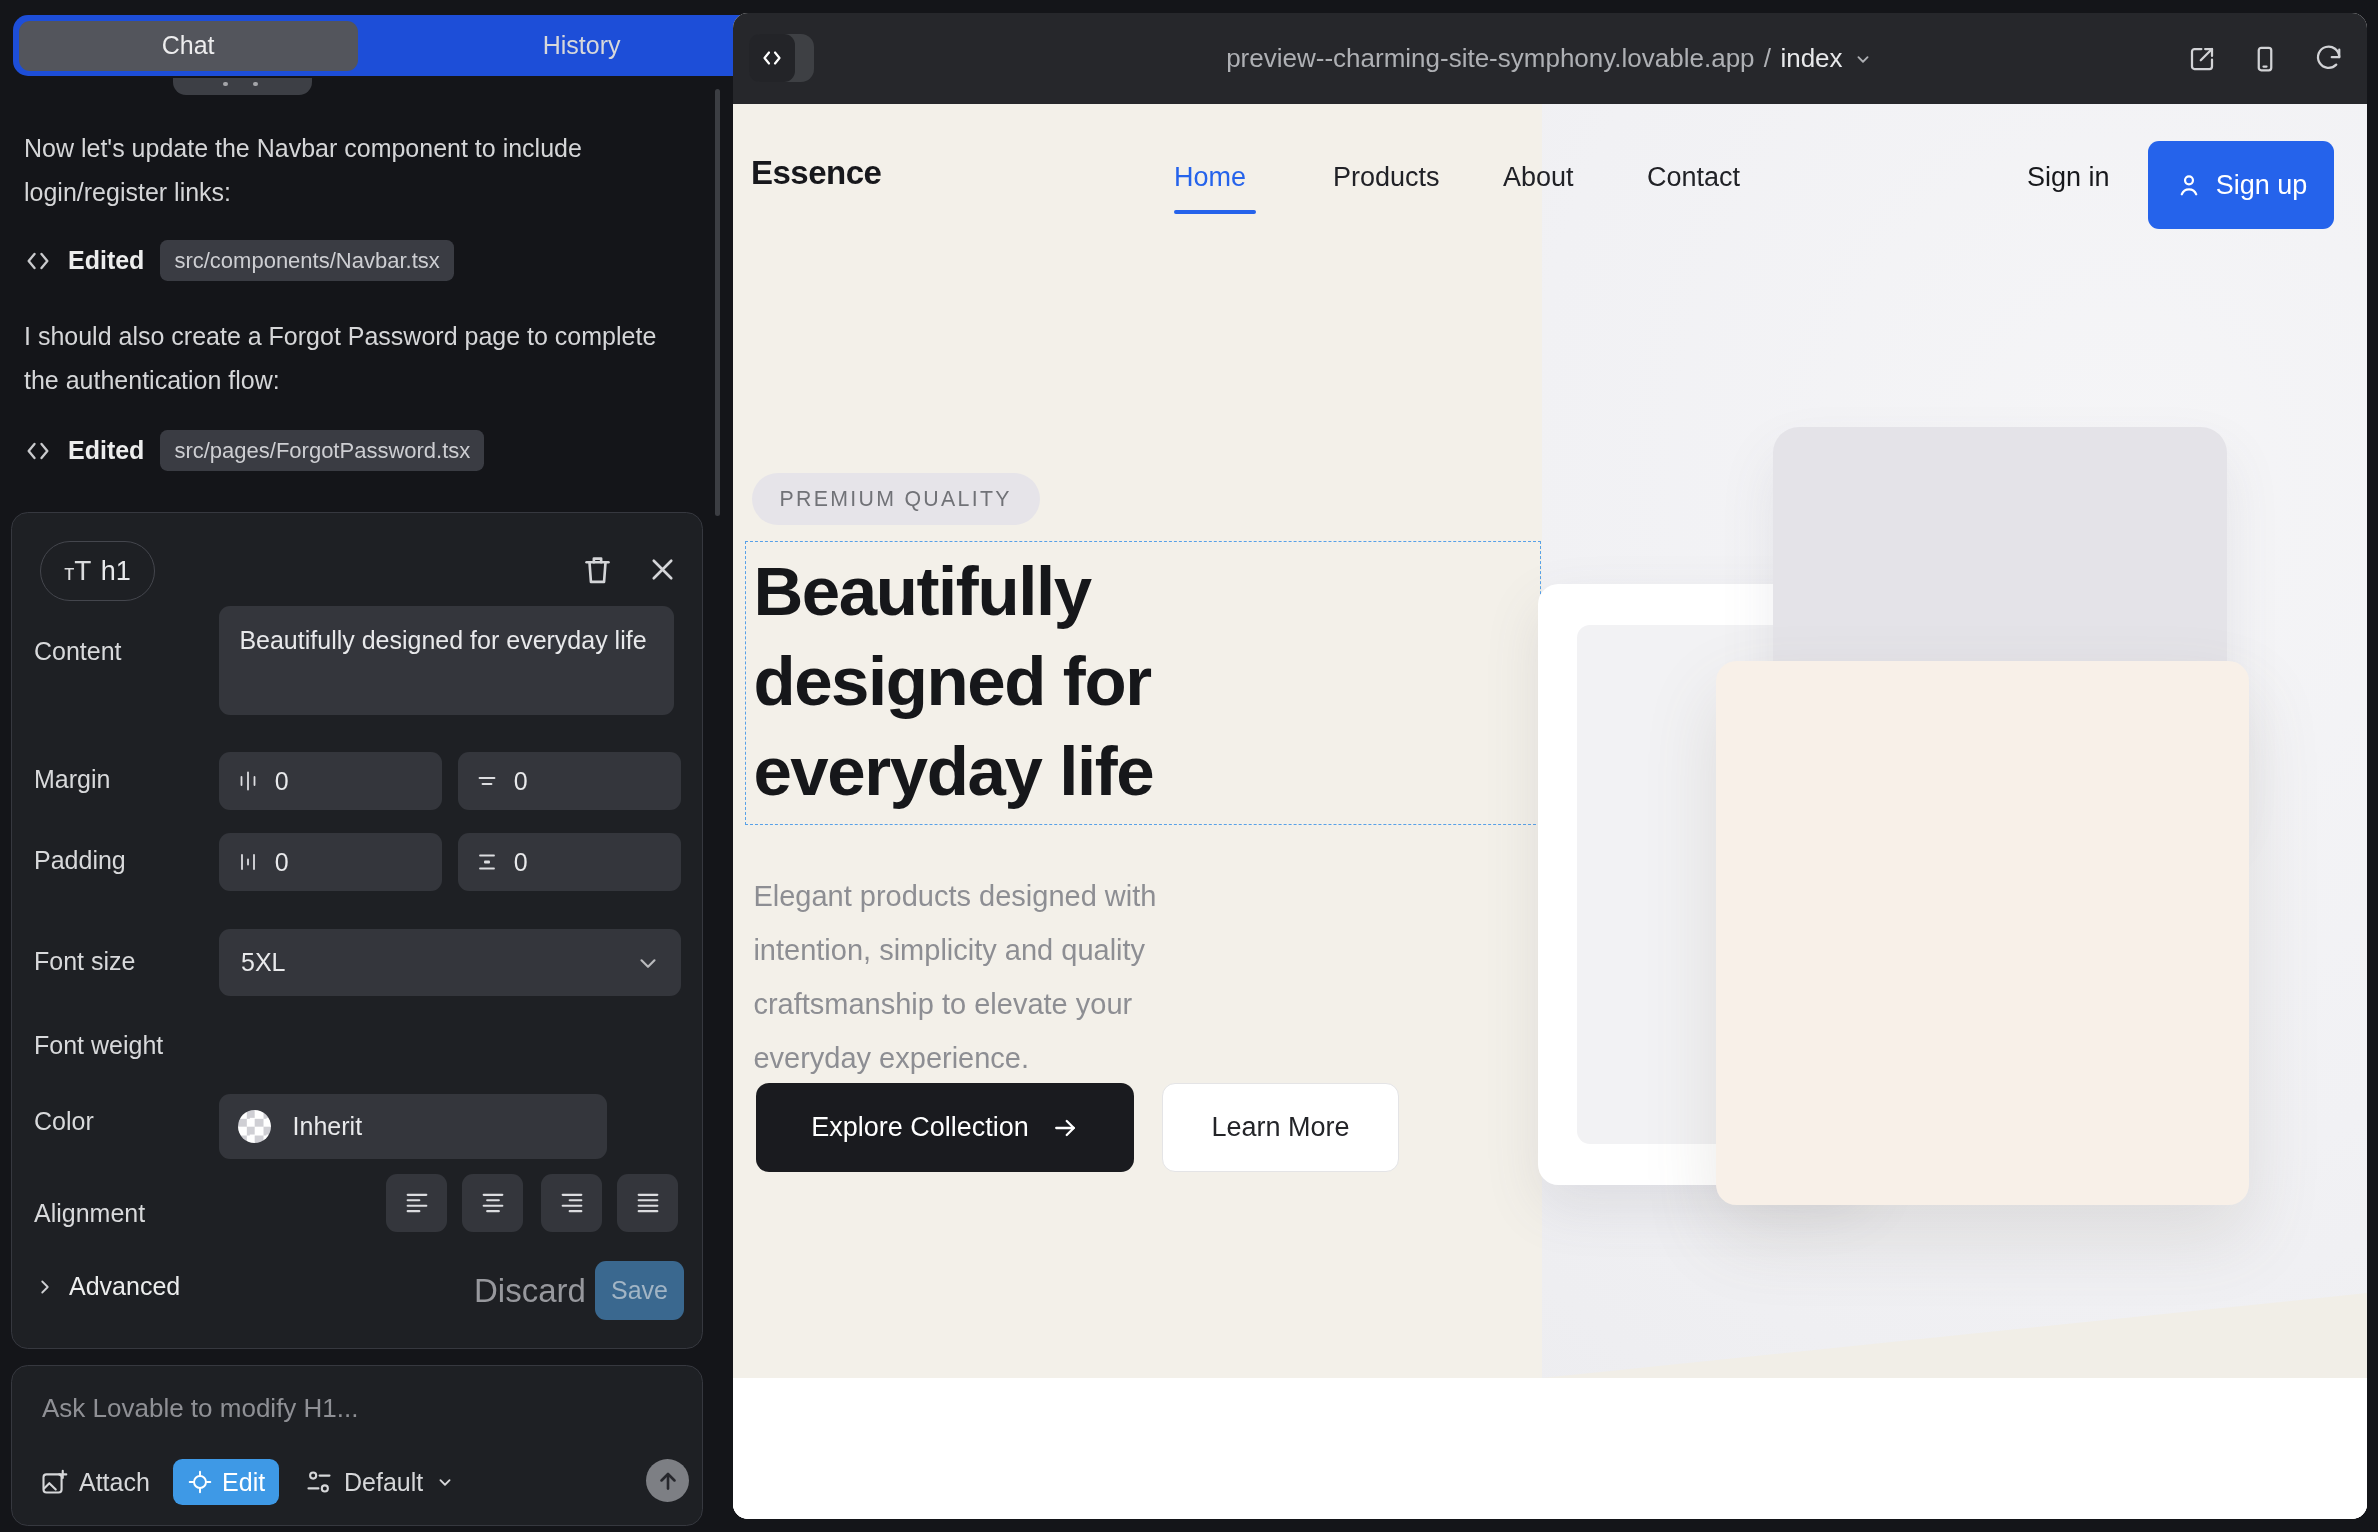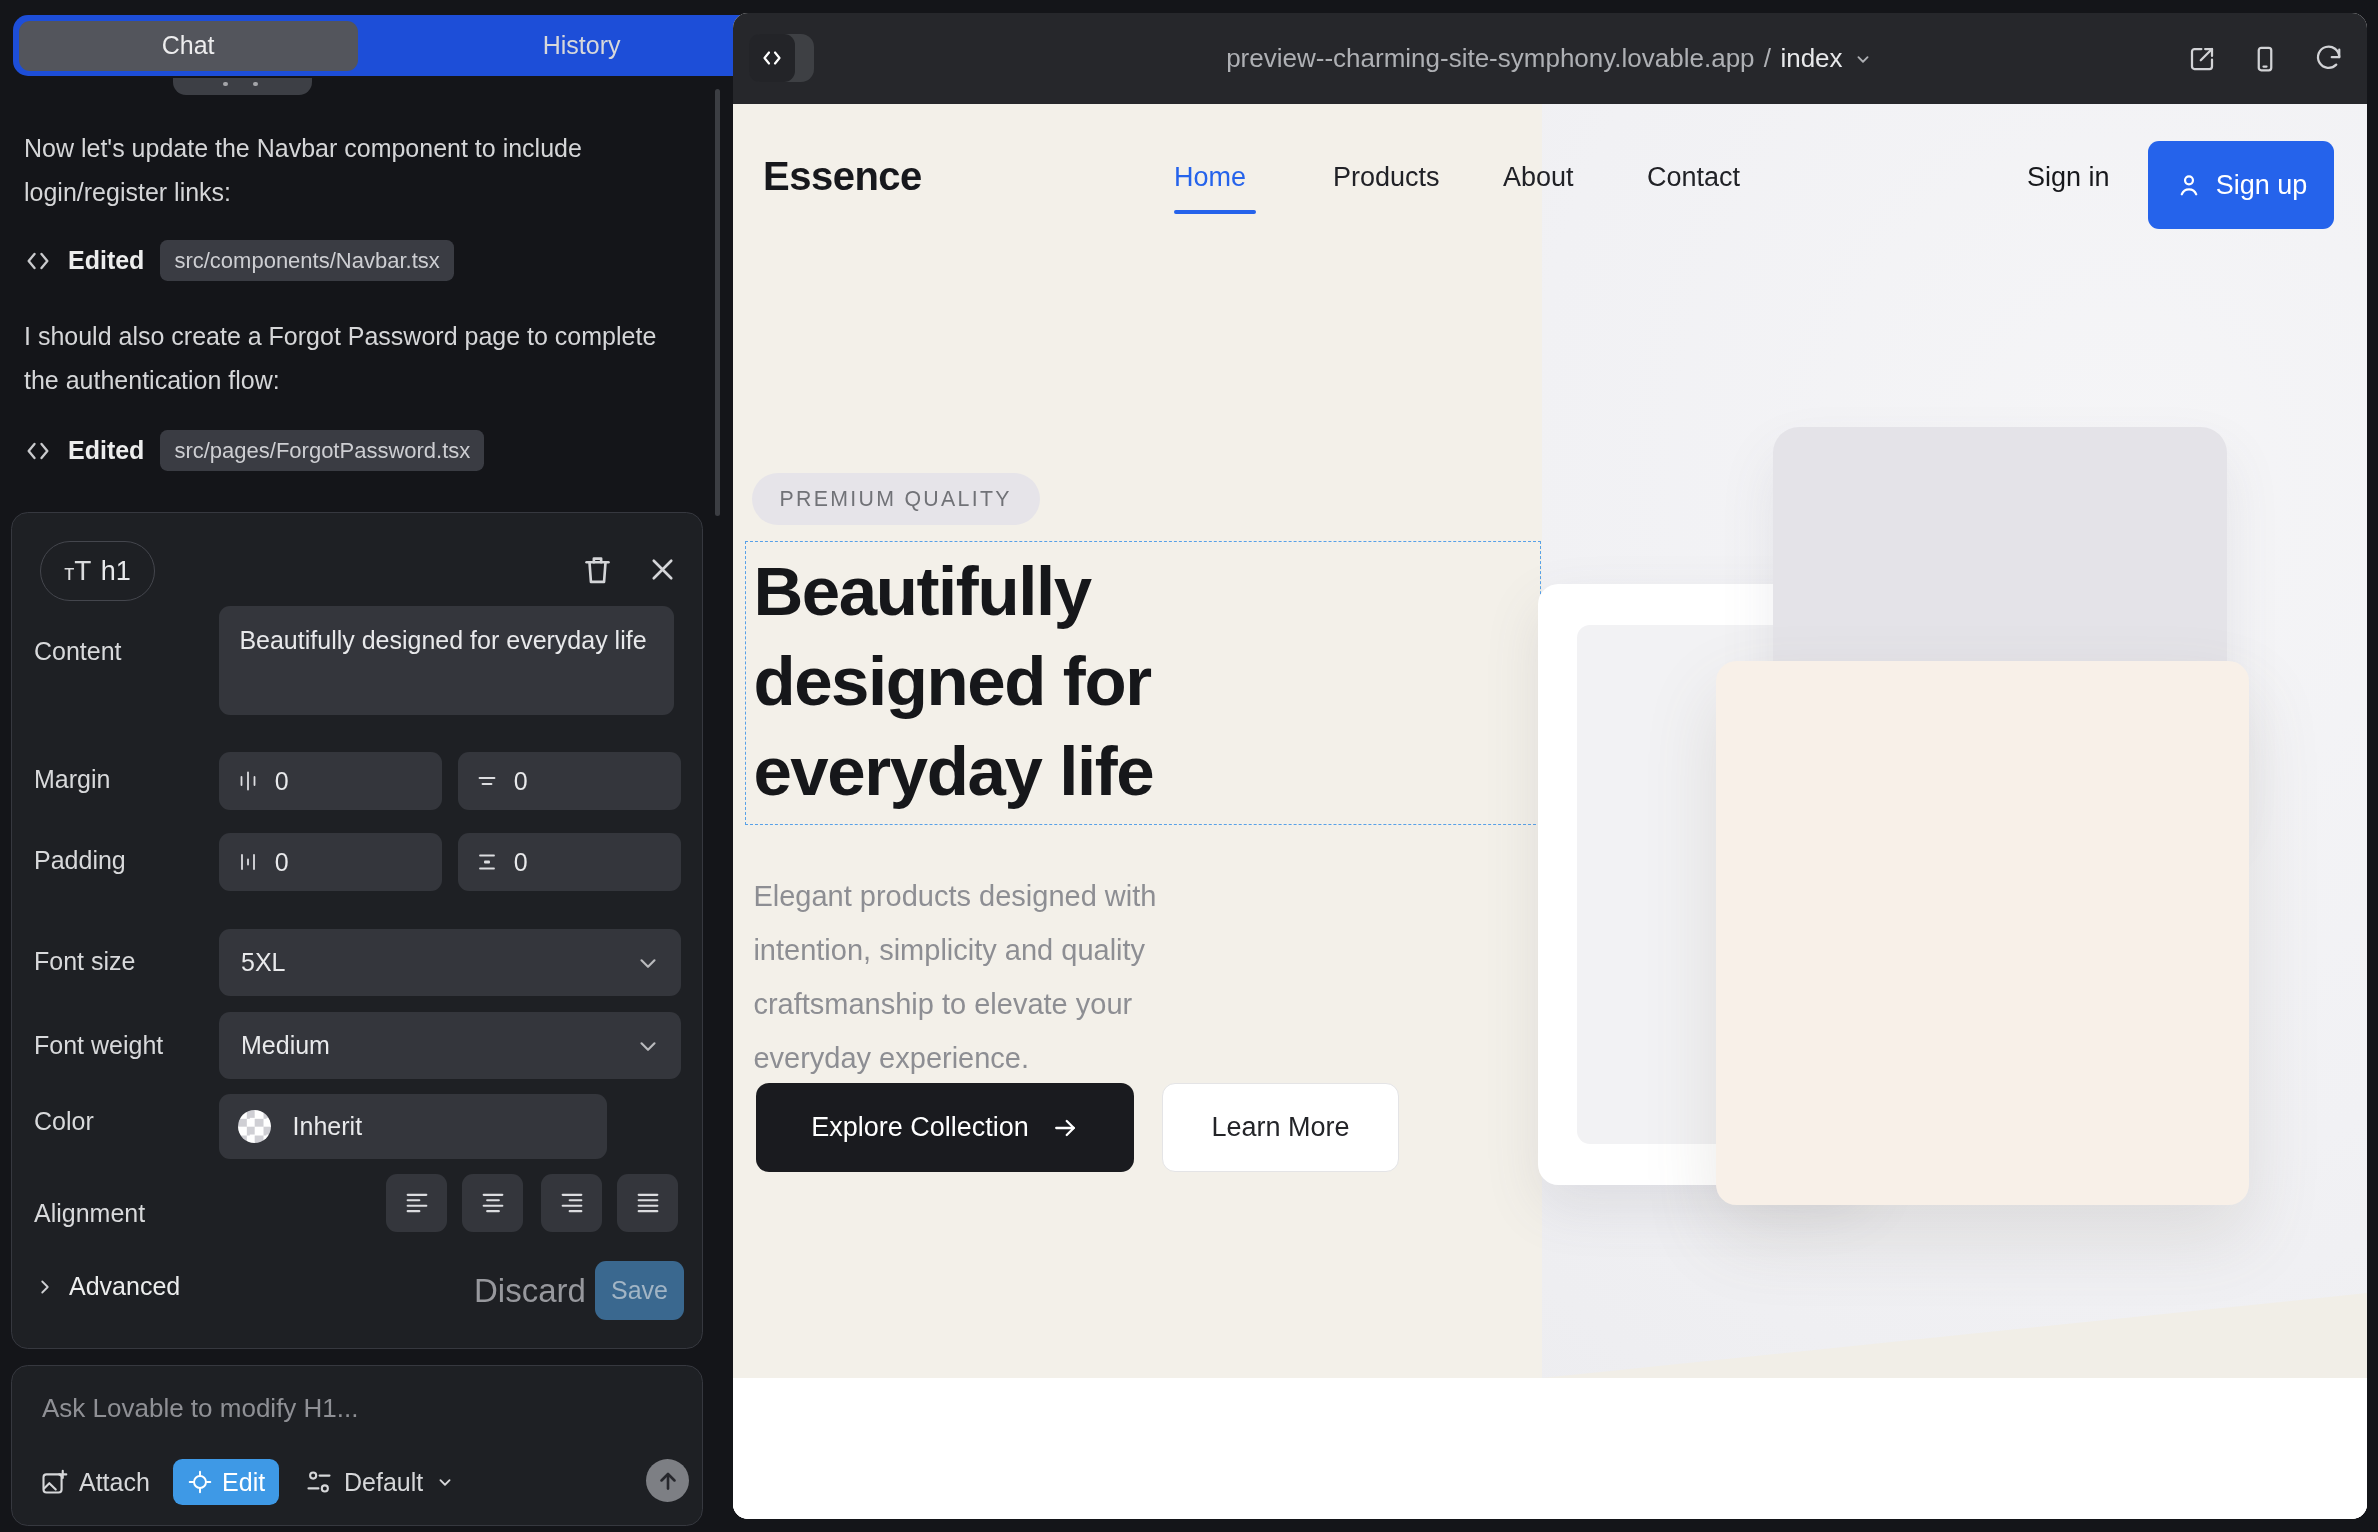--- a/index.html
+++ b/index.html
@@ -79,21 +79,21 @@
   #top-icons{right:24px;top:0;height:91px;display:flex;align-items:center;gap:33px;color:#d2d3d6;}
 
   
   #content{left:0;top:91px;width:1634px;height:1415px;background:#ffffff;}
   #hero{left:0;top:0;width:1634px;height:1274px;overflow:hidden;background:#f3f0e9;}
   #hero-right{left:809px;top:0;width:826px;height:1274px;
               background:radial-gradient(120% 90% at 70% 30%,#f5f5f7 0%,#f1f1f4 60%,#ededf0 100%);}
   #wedge{left:809px;bottom:0;width:826px;height:85px;background:#f1eee7;
          clip-path:polygon(0 100%,100% 0,100% 100%);}
   #white-strip{left:0;top:1274px;width:1634px;height:141px;background:#ffffff;}
-  #brand{left:30px;top:50px;font-size:40px;font-weight:700;color:#17181c;letter-spacing:-0.5px;}
+  #brand{left:18px;top:50px;font-size:33px;font-weight:700;color:#17181c;letter-spacing:-0.5px;}
   .nav-link{top:58px;font-size:27px;color:#212227;}
   #nav-home{left:441px;color:#2563eb;} #nav-products{left:600px;} #nav-about{left:770px;} #nav-contact{left:914px;}
   #home-underline{left:441px;top:106px;width:82px;height:3.7px;background:#2563eb;border-radius:1.9px;}
   #signin{left:1294px;top:58px;font-size:27px;color:#17181c;}
   #signup{left:1415px;top:37px;width:186px;height:88px;background:#2563eb;border-radius:11px;
           display:flex;align-items:center;justify-content:center;gap:13px;color:#ffffff;font-size:27px;font-weight:500;}
   #badge{left:18.6px;top:369px;height:52px;padding:0 28px;background:#e6e4e9;border-radius:927px;
          display:inline-flex;align-items:center;color:#717277;font-size:21.3px;font-weight:500;letter-spacing:2.3px;}
   #sel-box{left:12px;top:437px;width:796px;height:284px;border:1.9px dashed #58a1e8;box-sizing:border-box;}
   #headline{left:20.4px;top:443px;width:538px;font-size:69px;line-height:90px;font-weight:600;color:#16171a;letter-spacing:-1.4px;}
@@ -224,28 +224,20 @@
       <div id="font-size-sel" class="abs inp select">
         <span>5XL</span>
         <span>
           <svg width="26" height="26" viewBox="0 0 24 24" fill="none" stroke="#b9babd" stroke-width="2" stroke-linecap="round" stroke-linejoin="round">
               <polyline points="6 9.5 12 15.5 18 9.5"></polyline>
             </svg>
         </span>
       </div>
 
       <div class="abs fld-label" style="top:518px;">Font weight</div>
-      <div id="font-weight-sel" class="abs inp select">
-        <span>Medium</span>
-        <span>
-          <svg width="26" height="26" viewBox="0 0 24 24" fill="none" stroke="#b9babd" stroke-width="2" stroke-linecap="round" stroke-linejoin="round">
-              <polyline points="6 9.5 12 15.5 18 9.5"></polyline>
-            </svg>
-        </span>
-      </div>
 
       <div class="abs fld-label" style="top:594px;">Color</div>
       <div id="color-fld" class="abs inp">
         <span class="swatch"></span>
         <span>Inherit</span>
       </div>
 
       <div class="abs fld-label" style="top:686px;">Alignment</div>
       <div id="al-left" class="abs align-btn">
         <svg width="28" height="28" viewBox="0 0 24 24" fill="none" stroke="currentColor" stroke-width="1.8" stroke-linecap="round">

